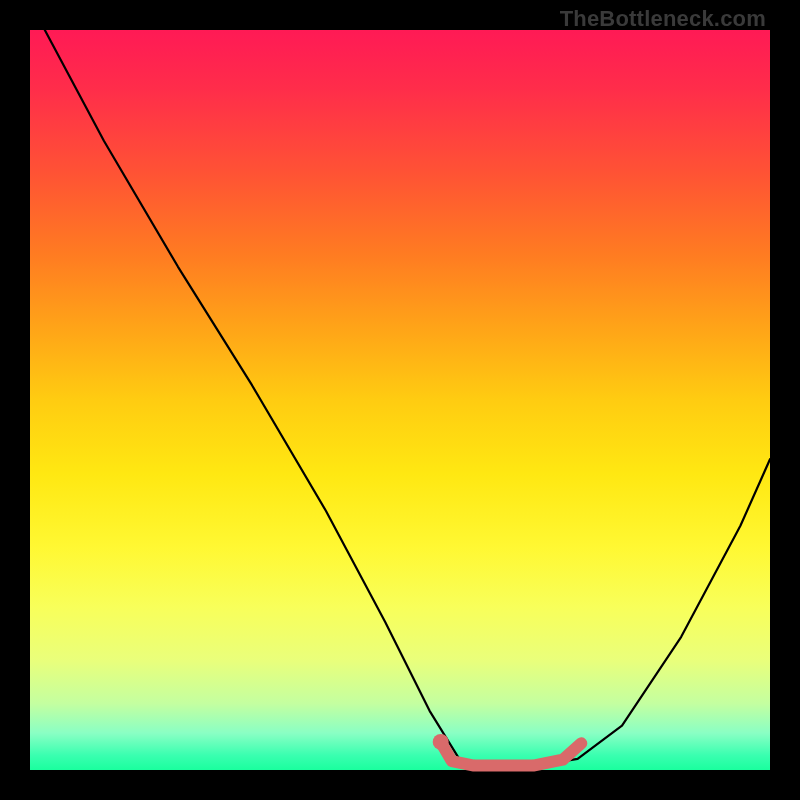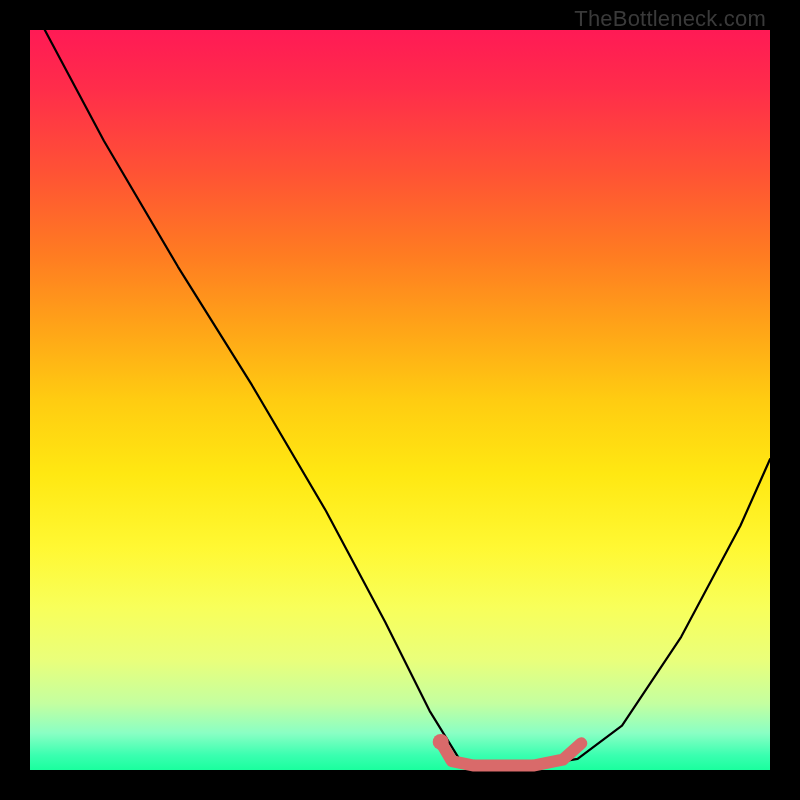--- a/index.html
+++ b/index.html
@@ -41,21 +41,21 @@
       #3affb0 98%,
       #1aff9e 100%
     );
   }
   .watermark {
     position: absolute;
     top: 6px;
     right: 34px;
     color: #3a3a3a;
     font-size: 22px;
-    font-weight: 400;
+    font-weight: 700;
     letter-spacing: 0.2px;
     user-select: none;
   }
   svg.overlay {
     position: absolute;
     left: 30px;
     top: 30px;
     width: 740px;
     height: 740px;
     overflow: visible;

